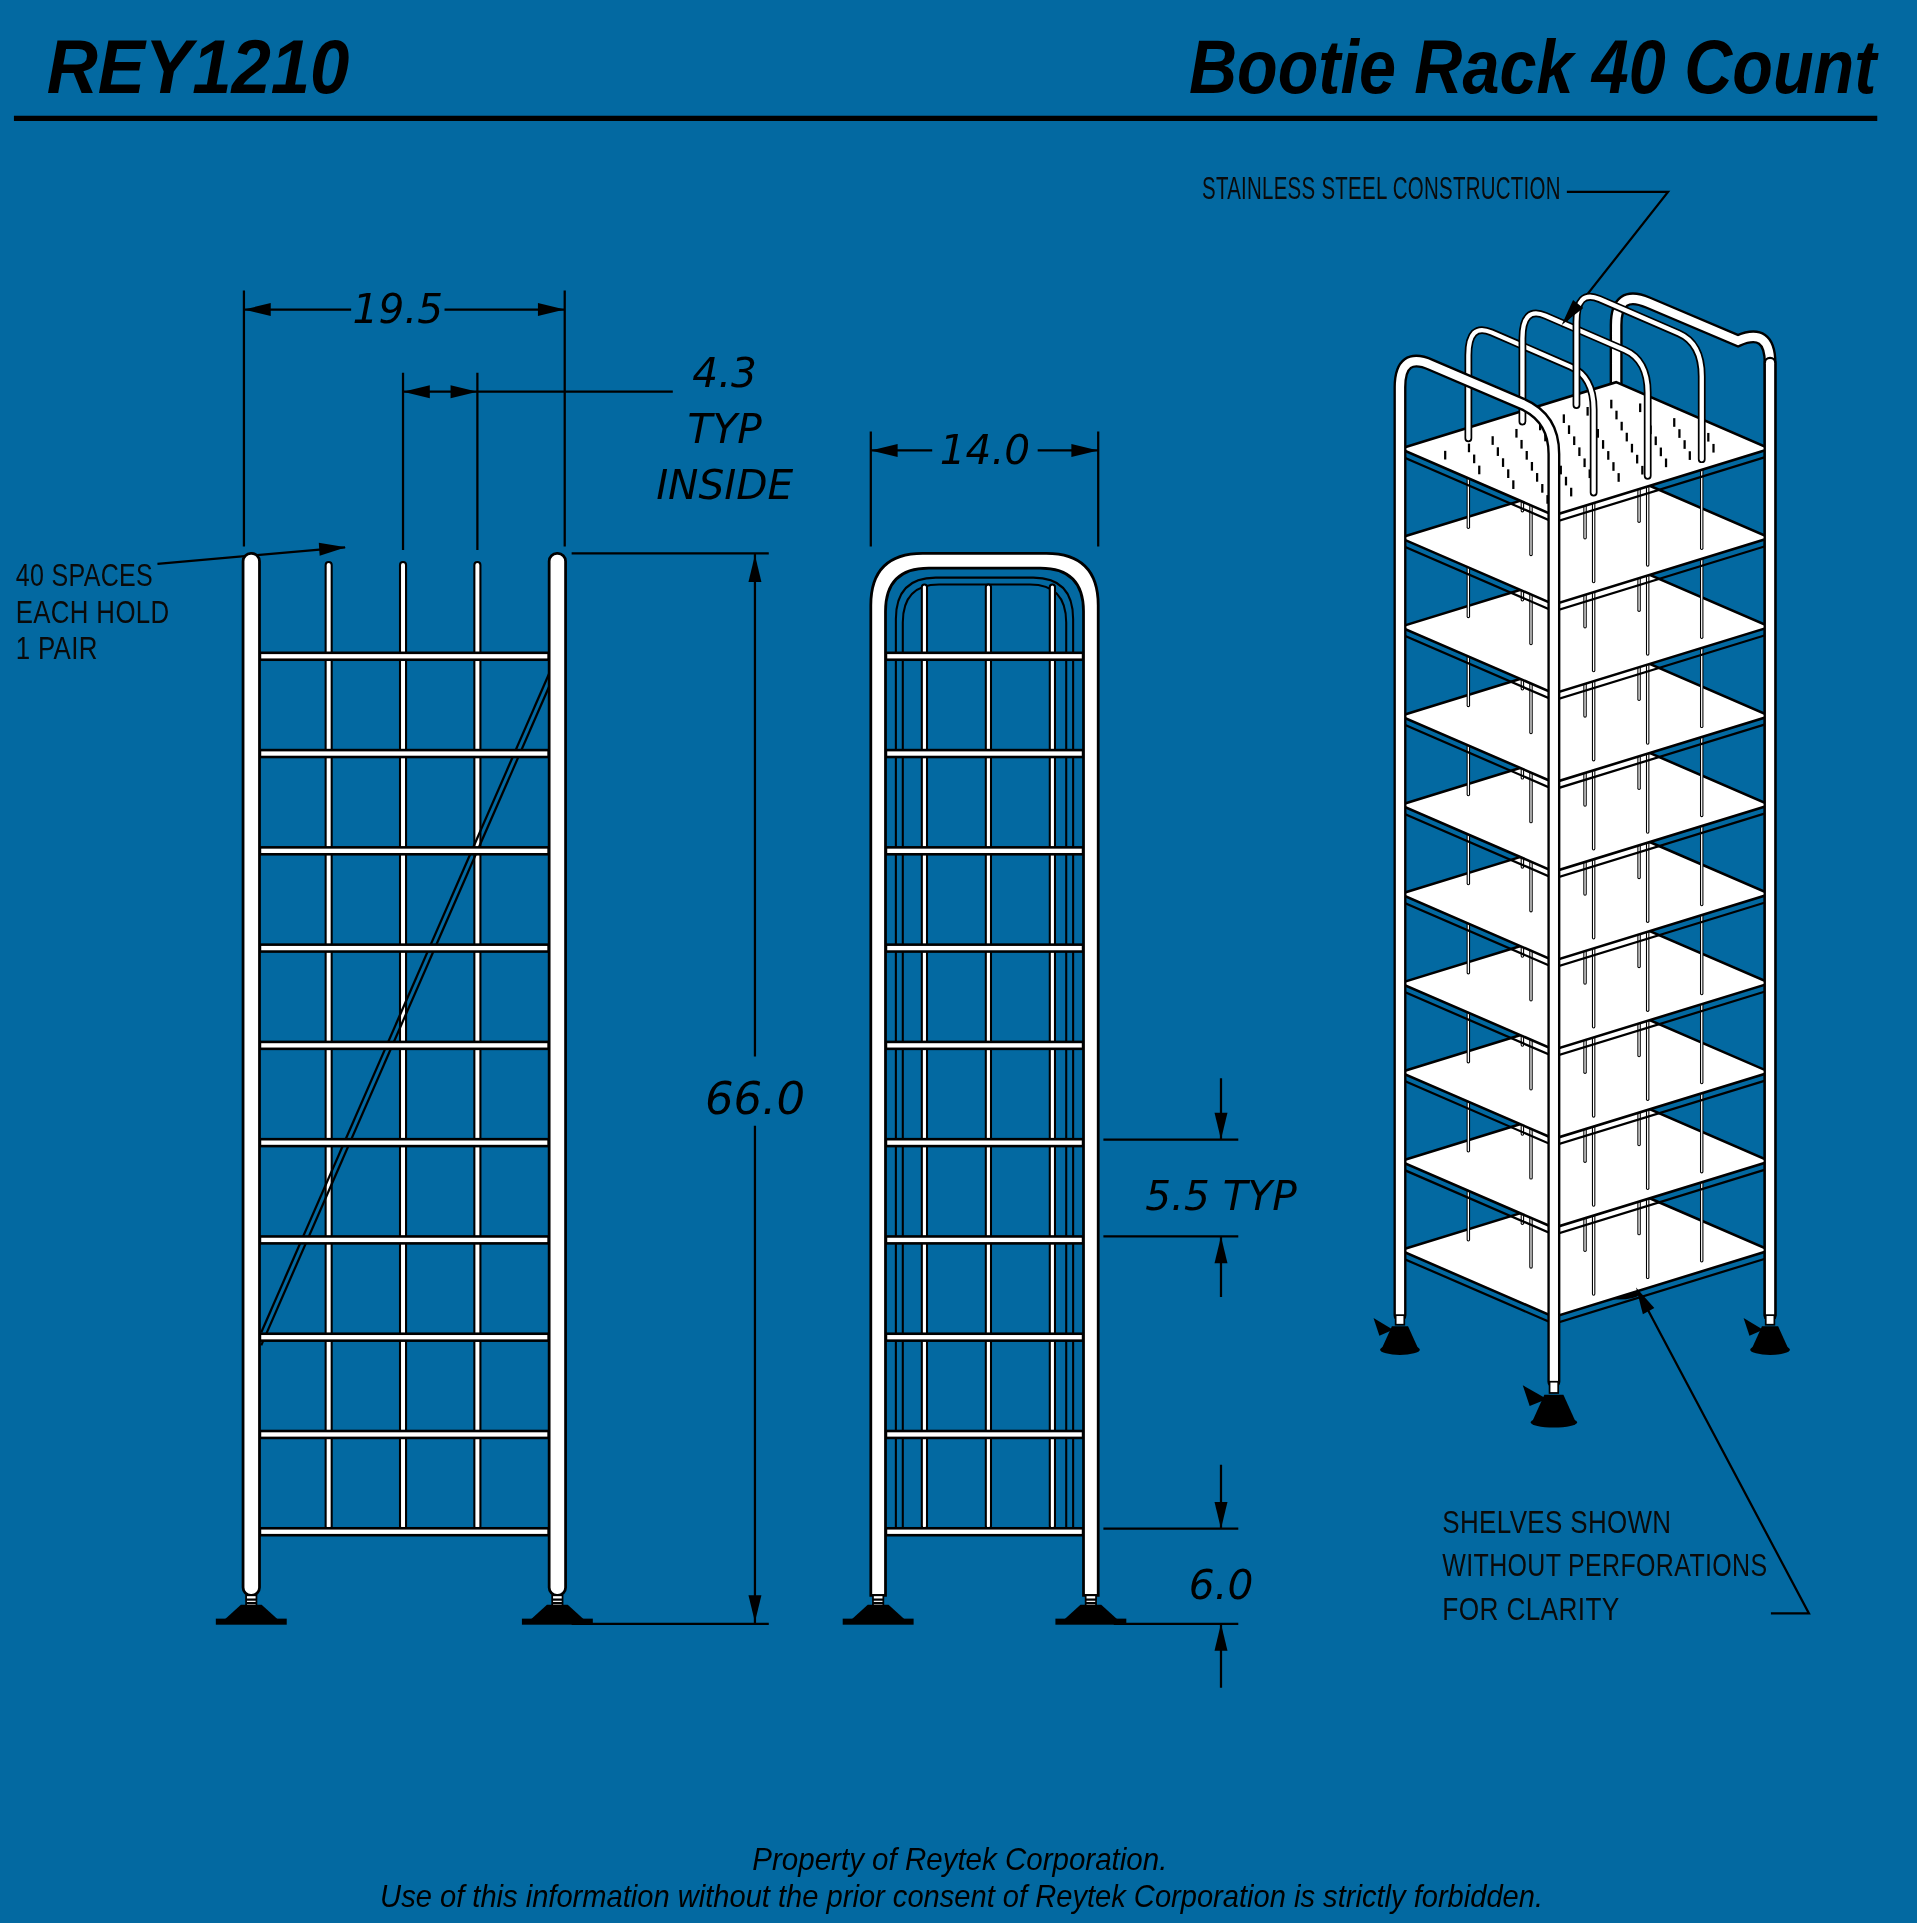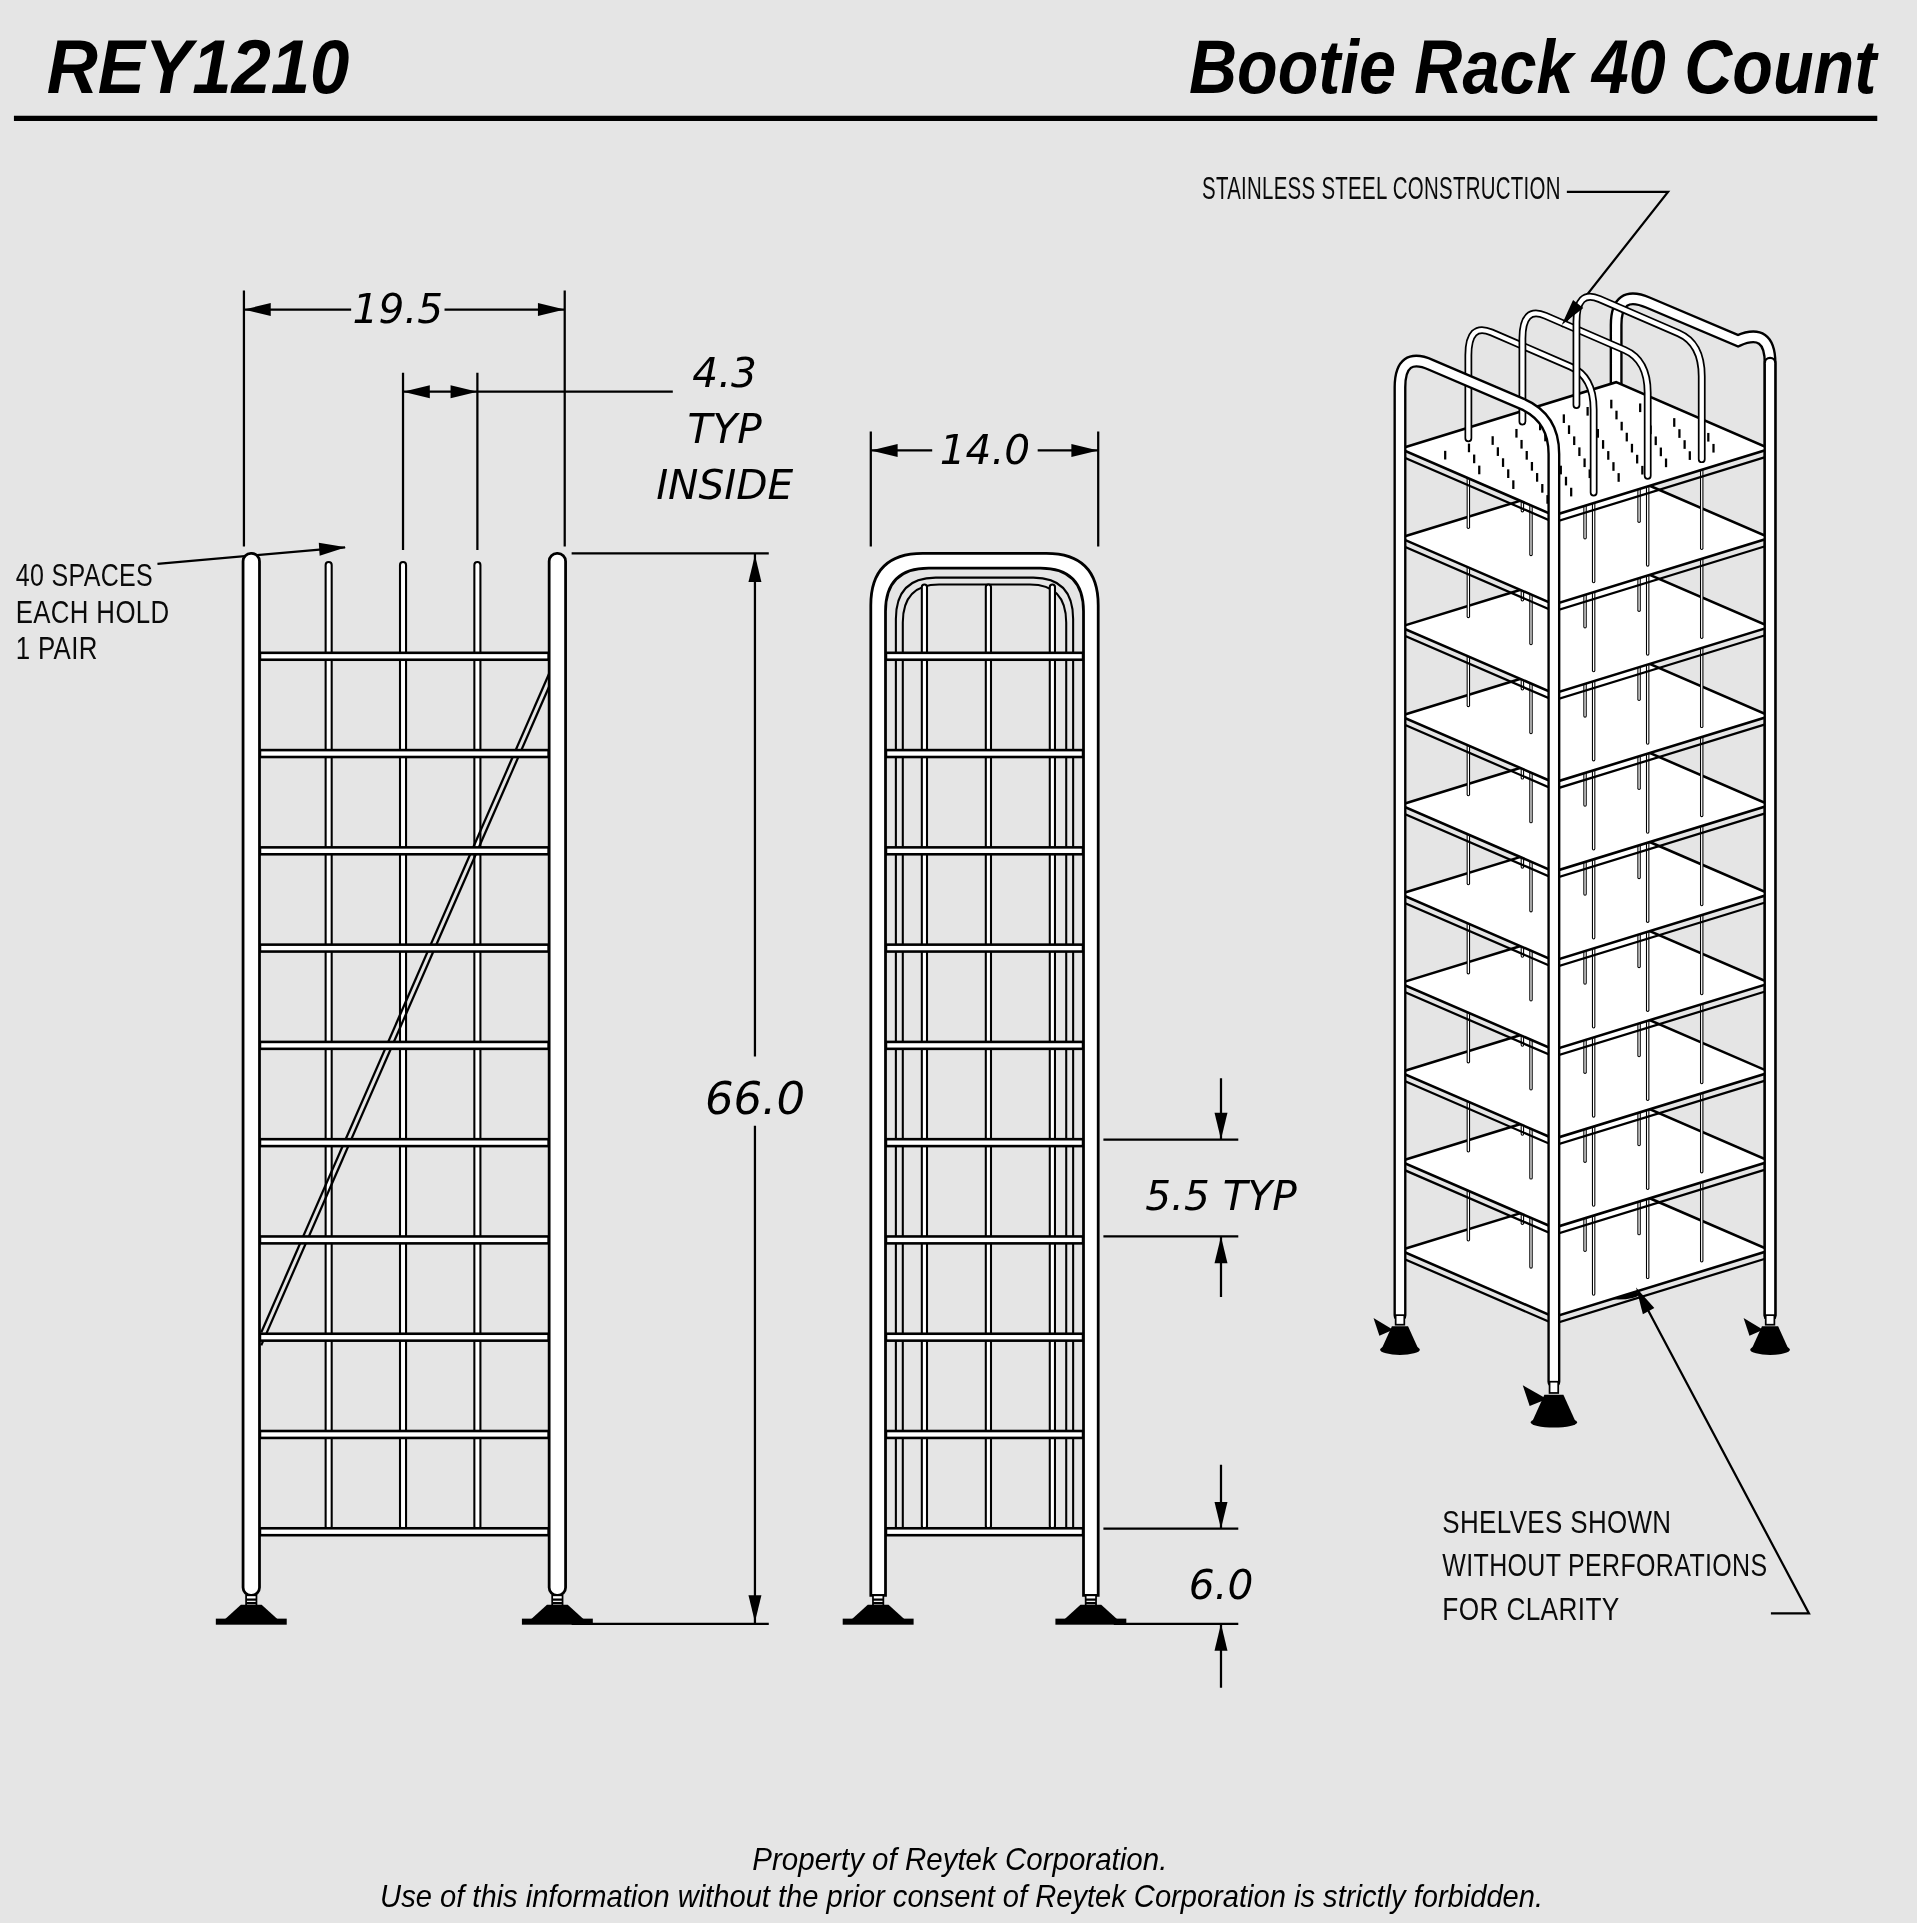--- a/index.html
+++ b/index.html
@@ -1,16 +1,16 @@
 <!DOCTYPE html>
 <html style="font-size:14px"><head>
 <meta charset="utf-8">
 <style>
   html,body{margin:0;padding:0;background:#fff;}
-  #page{position:relative;width:1918px;height:1923px;background:#e5e5e5;overflow:hidden;}
+  #page{position:relative;width:1918px;height:1923px;background:#0369a1;overflow:hidden;}
   svg{position:absolute;left:0;top:0;}
   .ln{stroke:#000;stroke-width:2.6;fill:none;}
   .rule{stroke:#000;stroke-width:6;fill:none;}
   .post{fill:#fff;stroke:#000;stroke-width:3.2;}
   .tube{fill:#fff;stroke:#000;stroke-width:2.4;}
   .shelfline{fill:#fff;stroke:#000;stroke-width:3;}
   .hoopline{stroke:#000;stroke-width:2.4;fill:none;}
   .blk{fill:#000;stroke:none;}
   .wht{fill:#fff;stroke:#000;stroke-width:2;}
   .iso-out{stroke:#000;fill:none;stroke-linecap:round;}

